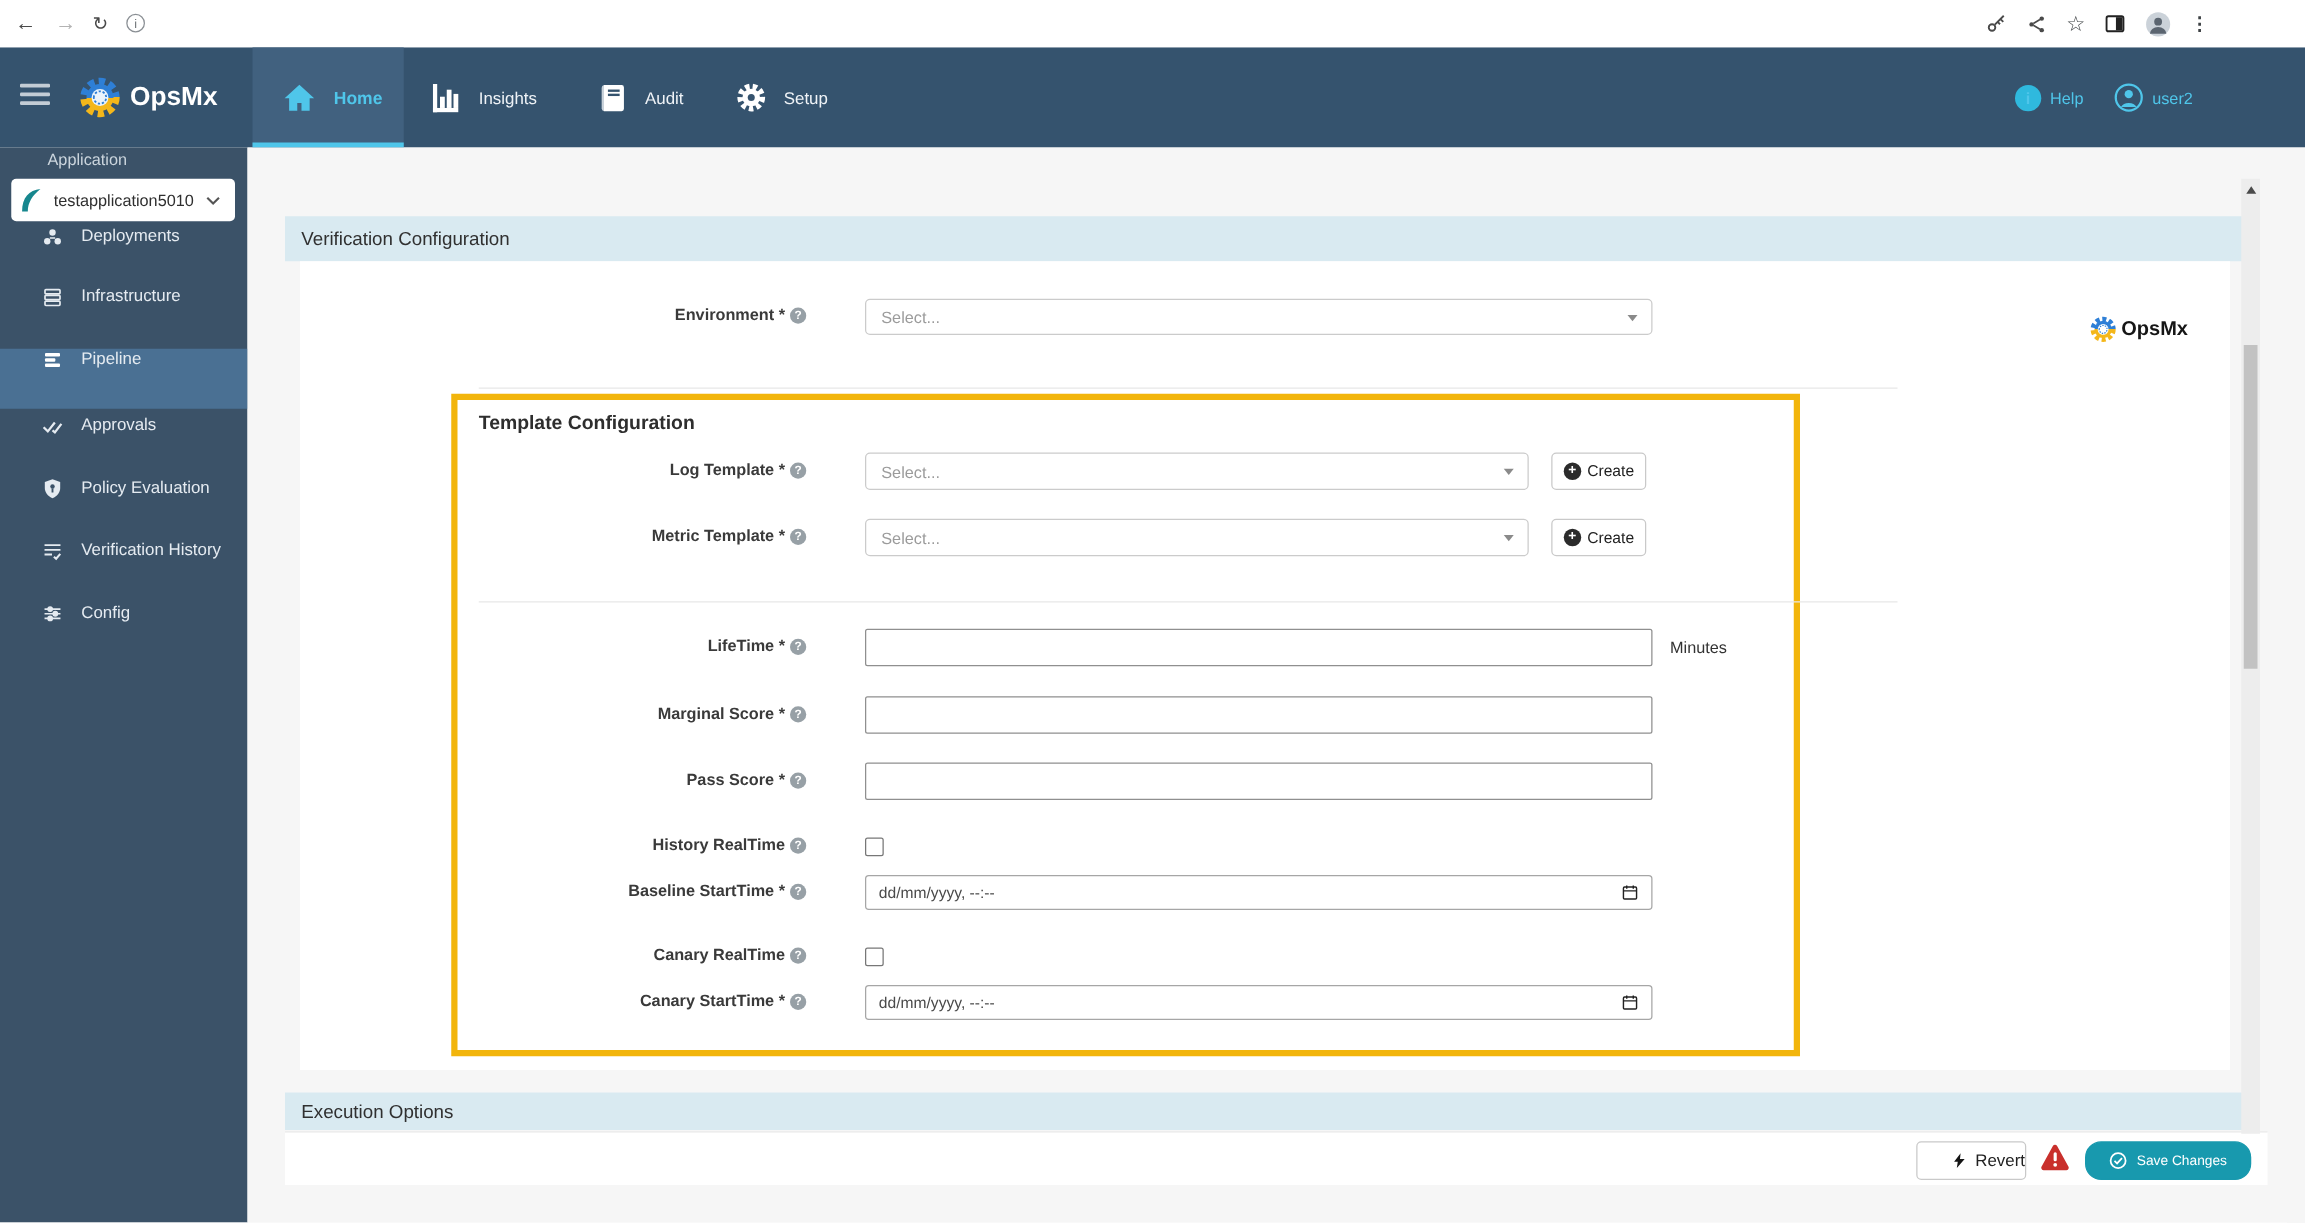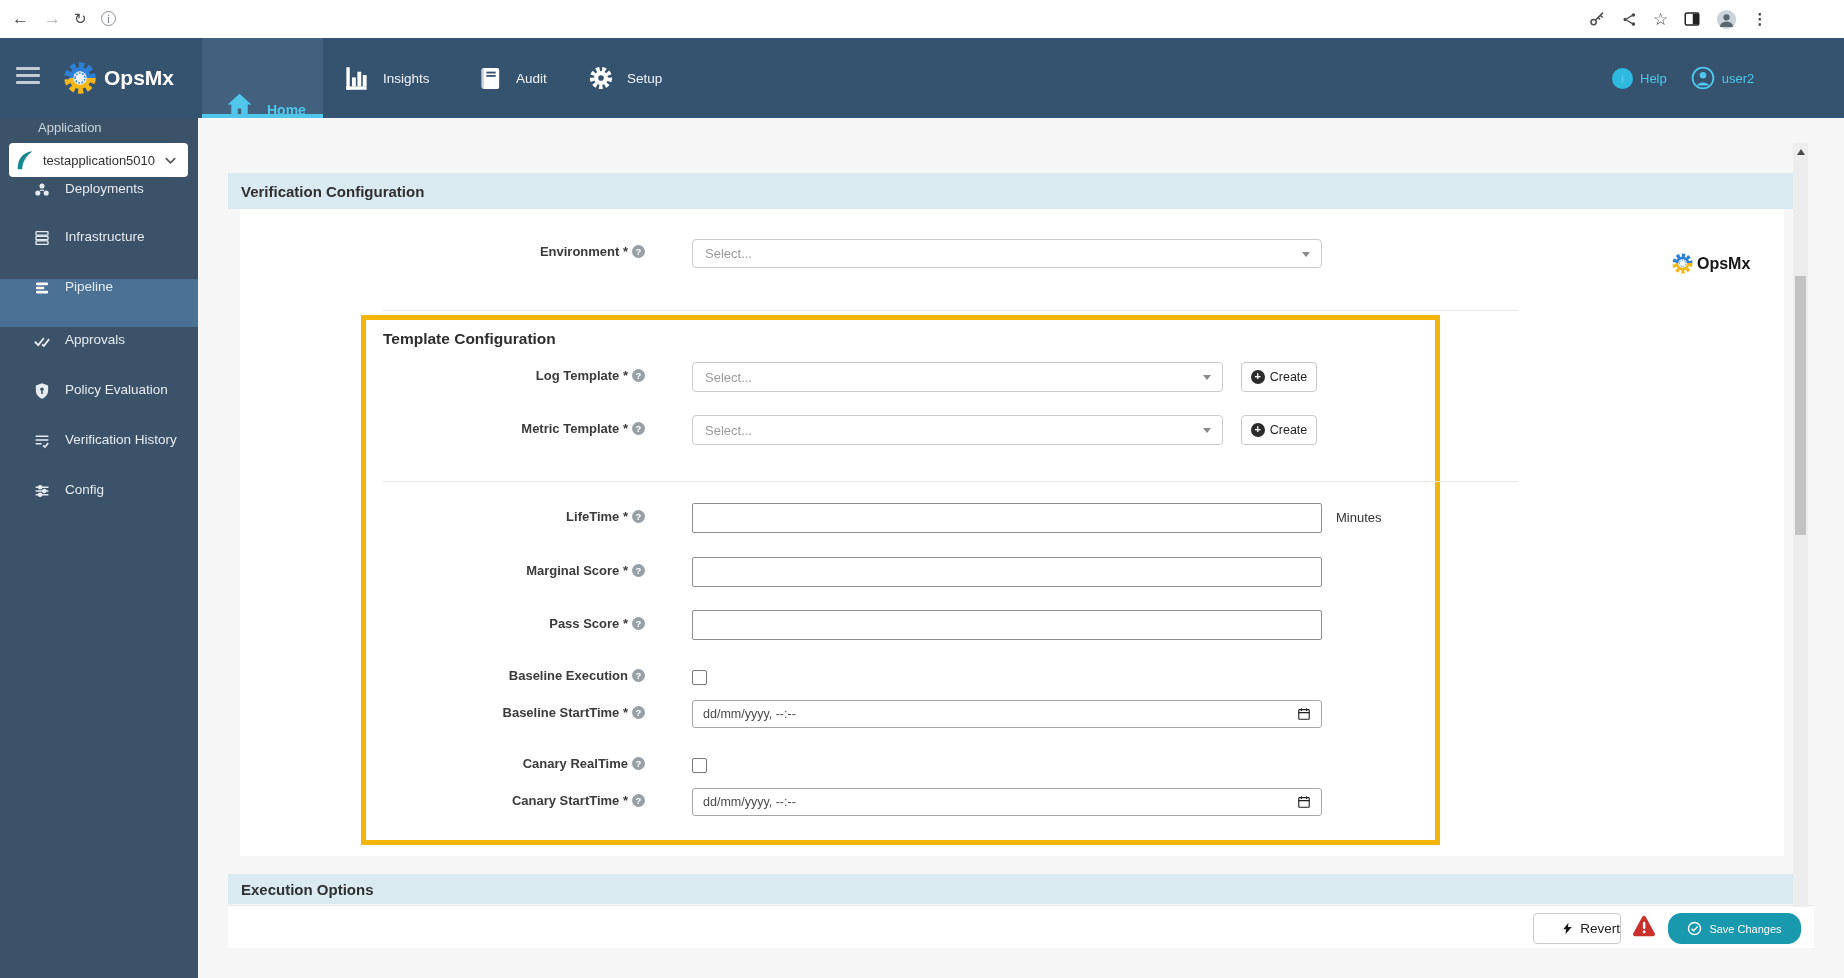--- a/index.html
+++ b/index.html
@@ -26,21 +26,21 @@
   .dots{font-size:15px;color:#3c4043;font-weight:bold;cursor:pointer;letter-spacing:0}
   .dots::after{content:"\22EE"}
 
   
   .nav{position:absolute;left:0;top:38px;width:1844px;height:80px;background:#35536E;}
   .burger{position:absolute;left:16px;top:29px;width:24px;cursor:pointer}
   .burger i{display:block;height:3px;background:#C3CCD5;margin-bottom:4px;border-radius:1px}
   .brandbox{position:absolute;left:62px;top:0;height:80px;display:flex;align-items:center;gap:6px}
   .brand{color:#fff;font-size:21px;font-weight:bold}
   .tab-home{position:absolute;left:202px;top:0;width:121px;height:80px;background:#41617F;
-            display:flex;align-items:flex-end;gap:14px;padding-left:24px;box-sizing:border-box;cursor:pointer}
+            display:flex;align-items:center;gap:14px;padding-left:24px;box-sizing:border-box;cursor:pointer}
   .tab-home .ul{position:absolute;left:0;bottom:0;width:100%;height:4px;background:#4FC6EA}
   .tab-home span{color:#4FC6EA;font-size:14px;font-weight:bold}
   .ntab{position:absolute;top:0;height:80px;display:flex;align-items:center;gap:13px;cursor:pointer}
   .ntab span{color:#EFF3F7;font-size:13.5px}
   .nright{position:absolute;left:1612px;top:0;height:80px;display:flex;align-items:center;gap:7px}
   .helpi{width:21px;height:21px;border-radius:50%;background:#2FB9DE;color:#fff;font-size:12px;
          font-weight:bold;text-align:center;line-height:21px;cursor:pointer}
   .helpi::after{content:"i"}
   .nright span{color:#4FC6EA;font-size:13px;cursor:pointer}
   .sp14{width:10px}
@@ -52,21 +52,21 @@
           display:flex;align-items:center;cursor:pointer;box-sizing:border-box;padding:0 10px 0 5px}
   .appsel span{flex:1;font-size:13px;color:#2f2f2f;margin-left:7px}
   .sitem{position:absolute;left:0;width:100%;height:48px;display:flex;align-items:flex-start;
          padding-left:33px;gap:14px;box-sizing:border-box;color:#E5EBF1;font-size:13.5px;cursor:pointer}
   .sitem.active{background:#4A7093}
   .sitem svg{flex:0 0 auto}
 
   
   .main{position:absolute;left:198px;top:118px;width:1646px;height:860px;background:#F6F6F6;}
   .phead{position:absolute;background:#D9EAF1;display:flex;align-items:center;padding-left:13px;
-         box-sizing:border-box;font-size:15px;font-weight:bold;color:#303030}
+         box-sizing:border-box;font-size:15px;font-weight:normal;color:#303030}
   .ph1{left:30px;top:55px;width:1569px;height:36px}
   .ph2{left:30px;top:756px;width:1569px;height:30px}
   .card1{position:absolute;left:42px;top:91px;width:1544px;height:647px;background:#fff}
   .flabel{position:absolute;left:0;width:405px;text-align:right;font-size:13px;font-weight:bold;
           color:#3a3a3a;white-space:nowrap}
   .q{display:inline-block;width:13px;height:13px;border-radius:50%;background:#97A0A6;color:#fff;
      font-size:9.5px;font-weight:bold;text-align:center;line-height:13px;margin-left:4px;
      vertical-align:1px;cursor:pointer}
   .q::after{content:"?"}
   .select{position:absolute;height:29px;background:#fff;border:1px solid #CBCBCB;border-radius:4px;
@@ -344,21 +344,21 @@
       <span>Marginal Score *</span><span class="q"></span>
     </div>
     <input class="tinput" style="top: 348px;">
 
     <div class="flabel" style="top:407px">
       <span>Pass Score *</span><span class="q"></span>
     </div>
     <input class="tinput" style="top: 401px;">
 
     <div class="flabel" style="top:459px">
-      <span>Baseline Execution</span><span class="q"></span>
+      <span>History RealTime</span><span class="q"></span>
     </div>
     <span class="cb" style="top:461px"></span>
 
     <div class="flabel" style="top:496px">
       <span>Baseline StartTime *</span><span class="q"></span>
     </div>
     <div class="dt" style="top:491px">
       <span>dd/mm/yyyy, --:--</span>
       <svg width="14" height="14" viewBox="0 0 16 16" fill="none" stroke="#222" stroke-width="1.3">
           <rect x="2" y="3" width="12" height="11" rx="1"></rect>

